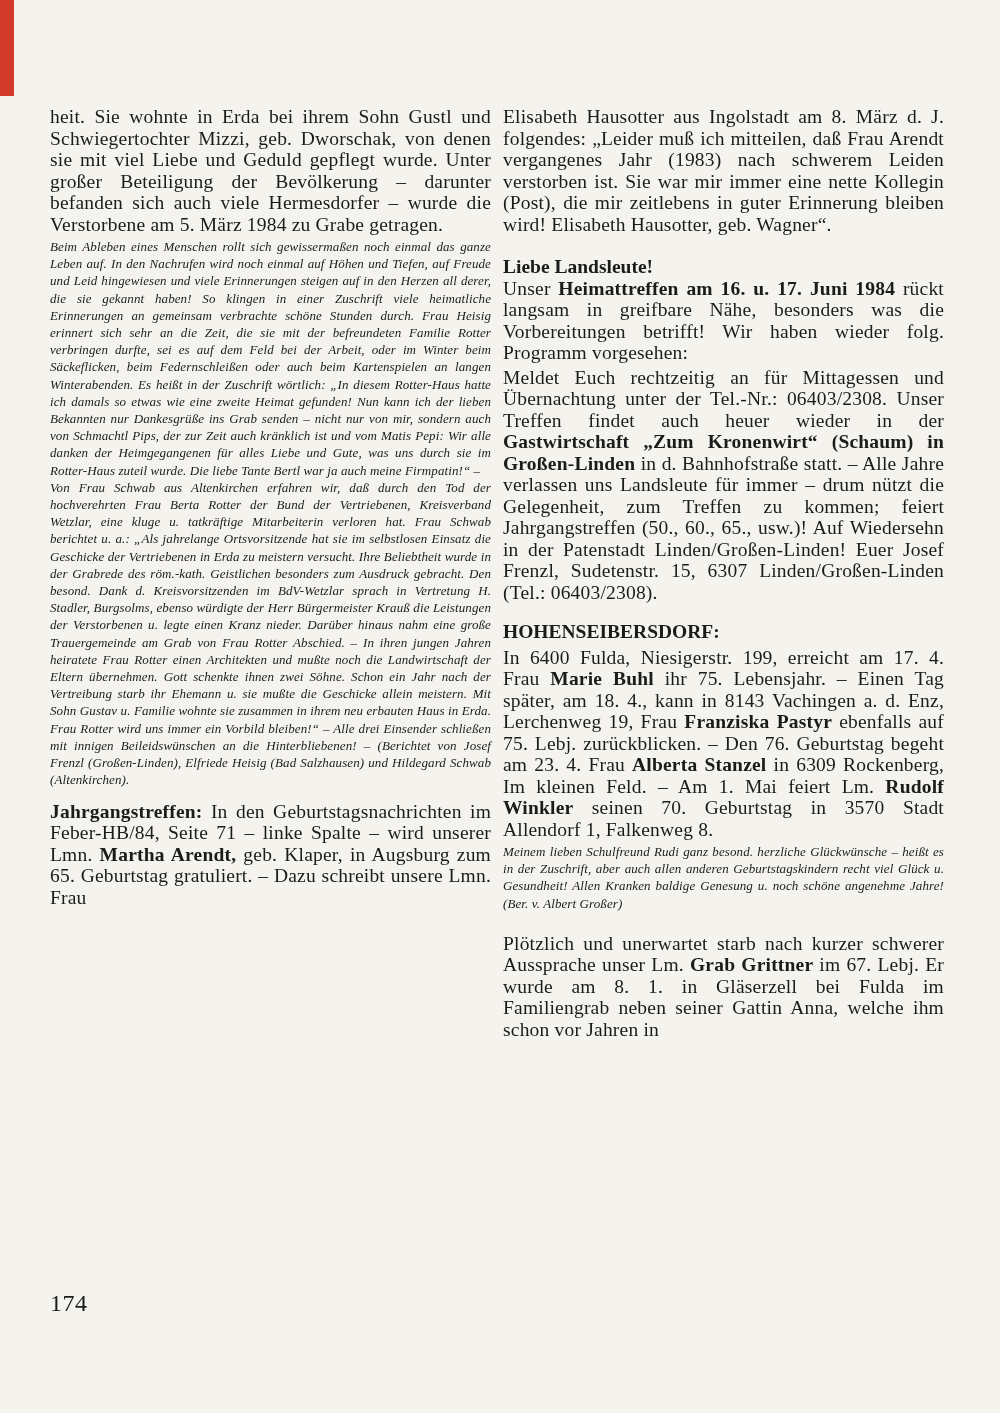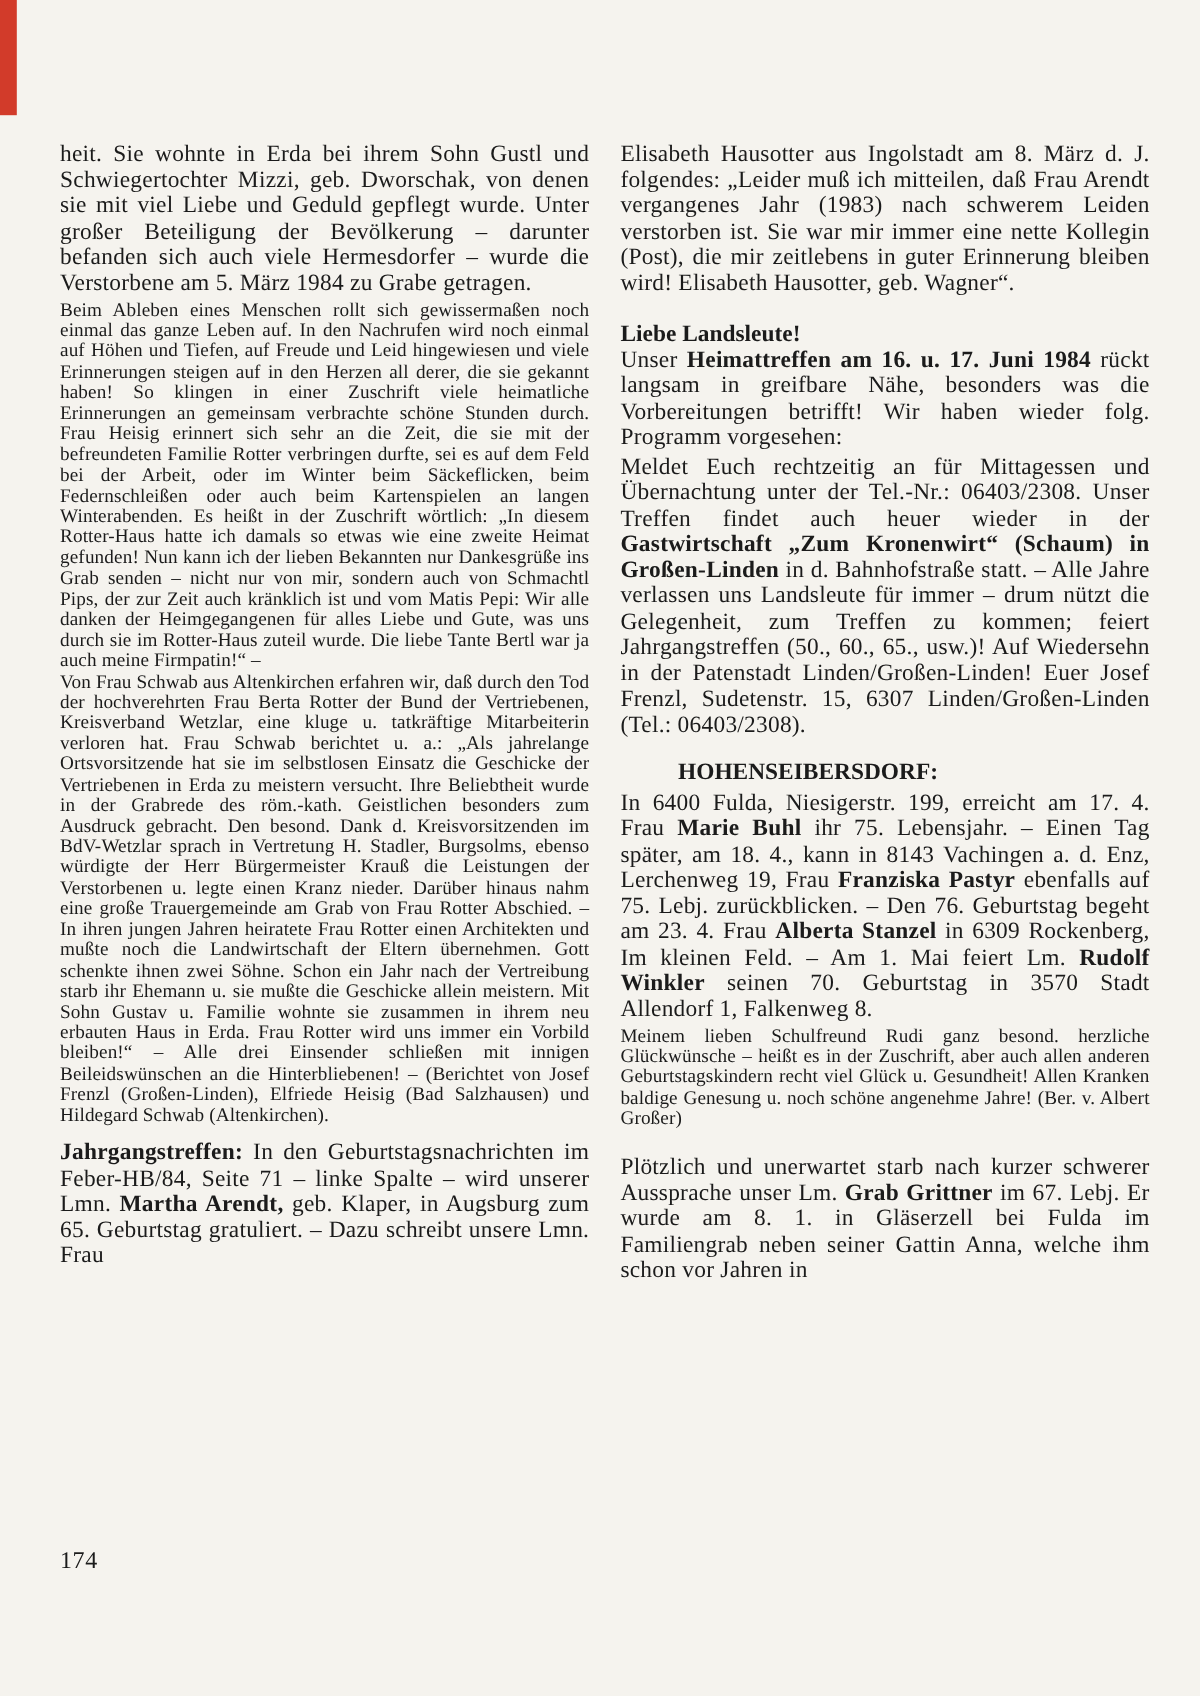--- a/index.html
+++ b/index.html
@@ -24,64 +24,65 @@
     position: absolute;
     left: 0;
     top: 0;
     width: 14px;
     height: 96px;
     background: #d23b2a;
   }
   .content {
     position: absolute;
     left: 50px;
-    top: 118px;
+    top: 106px;
     width: 908px;
     display: flex;
-    gap: 26px;
+    gap: 12px;
   }
   .col {
     width: 441px;
   }
   p {
     margin: 0;
     text-align: justify;
     hyphens: auto;
   }
   .body-text {
     font-size: 19.5px;
     line-height: 21.5px;
     letter-spacing: 0.2px;
   }
   .small-text {
-    font-size: 16px;
+    font-size: 13px;
     line-height: 17.2px;
     letter-spacing: 0.1px;
+    font-style: italic;
   }
   .heading {
     font-size: 19.5px;
     line-height: 21.5px;
     font-weight: bold;
     text-align: left;
     margin: 0;
   }
   .b {
     font-weight: bold;
     font-family: Liberation Serif, serif;
   }
   .mt-xs { margin-top: 3px; }
   .mt-sm { margin-top: 21px; }
   .mt-md { margin-top: 12px; }
-  .mt-lg { margin-top: 18px; margin-left: 48px; }
+  .mt-lg { margin-top: 18px; }
   .mb-xs { margin-bottom: 4px; }
   .page-number {
     position: absolute;
     left: 50px;
     top: 1290px;
-    font-size: 20px;
+    font-size: 24px;
     letter-spacing: 0.5px;
   }
 </style>
 </head>
 <body>
 
 <div class="page-surface">
 
   <div class="red-mark"></div>
 

